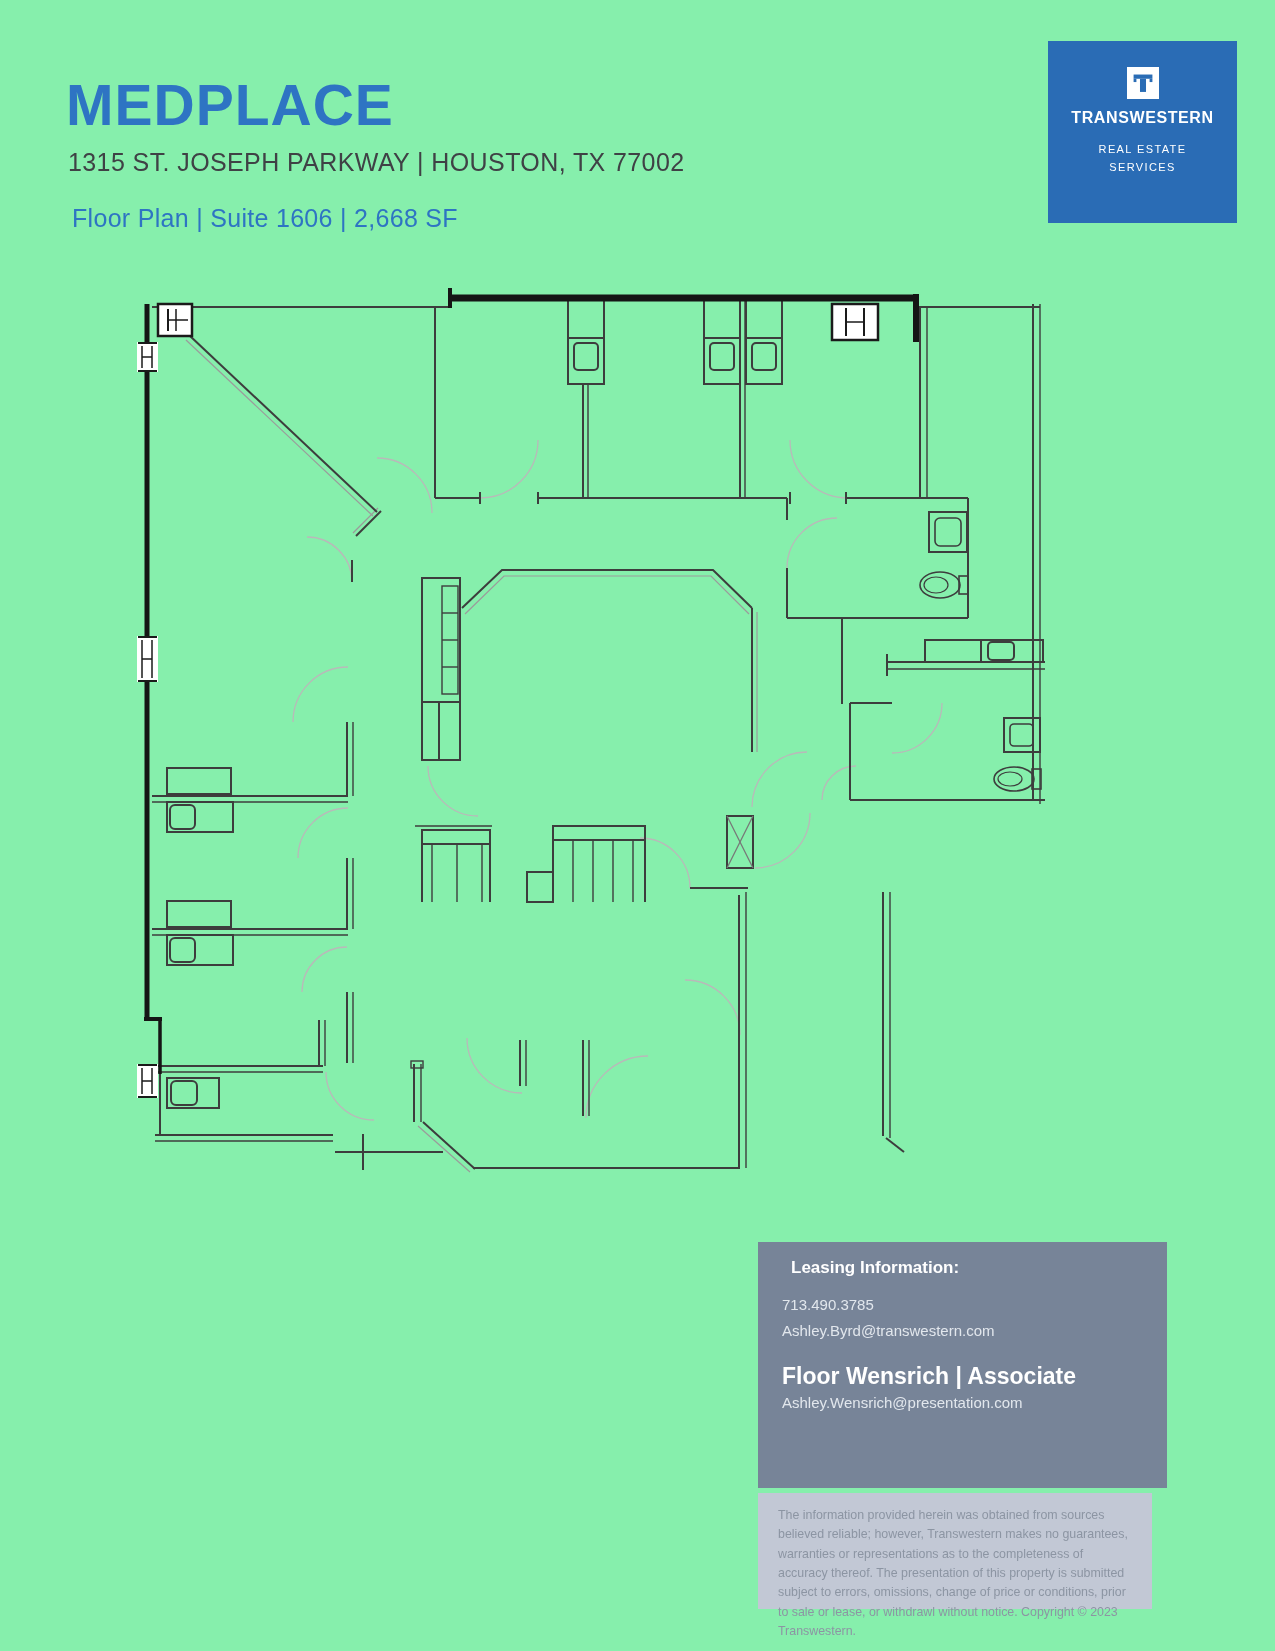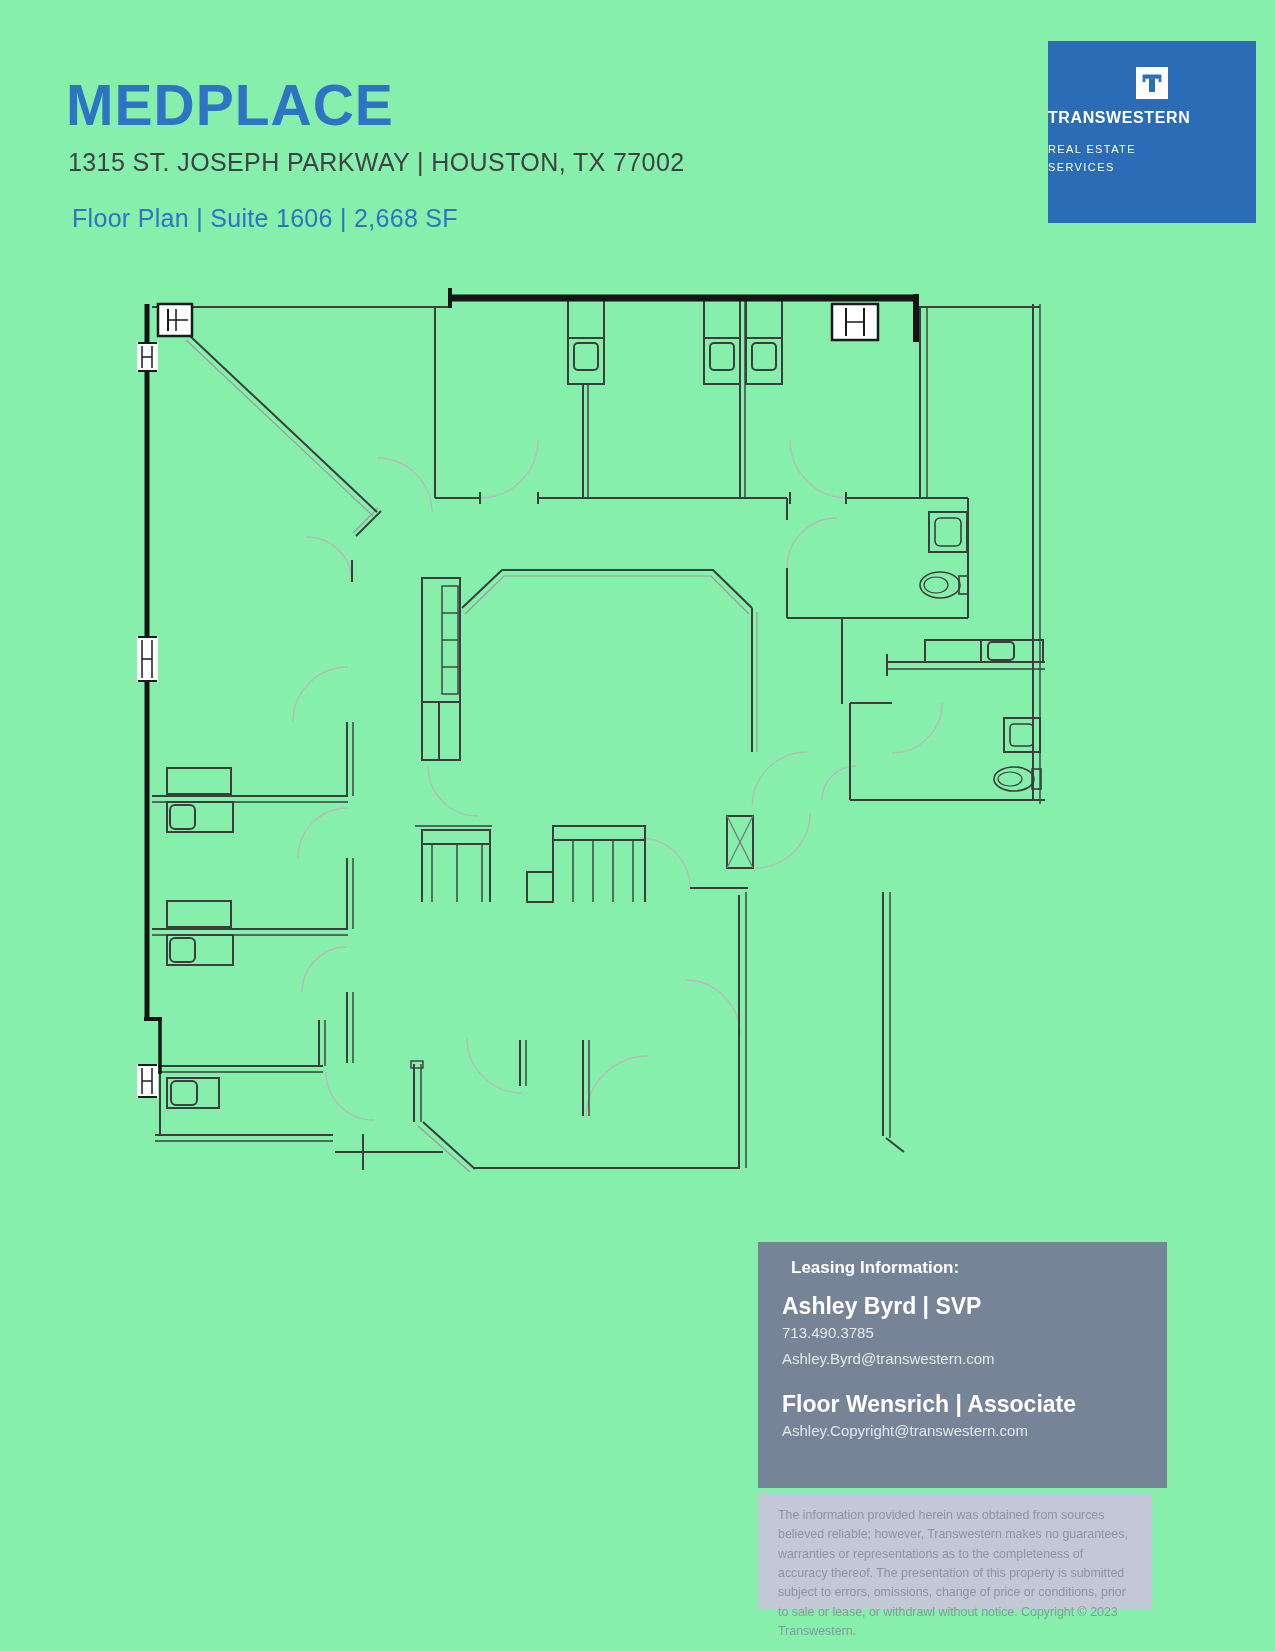--- a/index.html
+++ b/index.html
@@ -8,22 +8,22 @@
 
   
   .title{position:absolute;left:66px;top:72px;font-size:57px;font-weight:800;
          letter-spacing:1px;color:#2E74C3;}
   .address{position:absolute;left:68px;top:148px;font-size:25px;font-weight:500;
          letter-spacing:0.4px;color:#3F4145;}
   .subtitle{position:absolute;left:72px;top:204px;font-size:25px;font-weight:500;
          letter-spacing:0.3px;color:#2E74C3;}
 
   
-  .logo{position:absolute;left:1048px;top:41px;width:208px;height:182px;
-        background:#2A6CB5;color:#ffffff;text-align:left;}
+  .logo{position:absolute;left:1048px;top:41px;width:189px;height:182px;
+        background:#2A6CB5;color:#ffffff;text-align:center;}
   .logo .ticon{margin:26px auto 10px auto;width:32px;height:32px;display:block;}
   .logo .brand{font-size:16px;font-weight:700;letter-spacing:0.6px;}
   .logo .tagline{margin-top:14px;font-size:11px;font-weight:400;letter-spacing:1.4px;line-height:1.6;}
 
   
   .plan{position:absolute;left:130px;top:280px;width:915px;height:895px;}
 
   
   .leasing{position:absolute;left:758px;top:1242px;width:409px;height:246px;
            background:#778498;color:#ffffff;box-sizing:border-box;padding:16px 18px 0 24px;}
@@ -277,27 +277,26 @@
         <path d="M716 28 V56" stroke-width="2"></path>
           <path d="M734 28 V56" stroke-width="2"></path>
           <path d="M716 42 H734" stroke-width="1.5"></path>
       </g>
     </g>
   </svg>
 
   <div class="leasing">
     <div class="heading">Leasing Information:</div>
     <div class="contact">
-      <div class="name">Ashley Byrd | SVP</div>
       <div class="phone">713.490.3785</div>
       <div class="email">Ashley.Byrd@transwestern.com</div>
     </div>
     <div class="contact">
       <div class="name">Floor Wensrich | Associate</div>
-      <div class="email">Ashley.Copyright@transwestern.com</div>
+      <div class="email">Ashley.Wensrich@presentation.com</div>
     </div>
   </div>
 
   <div class="disclaimer">
     <span>The information provided herein was obtained from sources believed reliable; however, Transwestern makes no guarantees, warranties or representations as to the completeness of accuracy thereof. The presentation of this property is submitted subject to errors, omissions, change of price or conditions, prior to sale or lease, or withdrawl without notice. Copyright © 2023 Transwestern.</span>
   </div>
 
 </div>
 
 </body></html>

